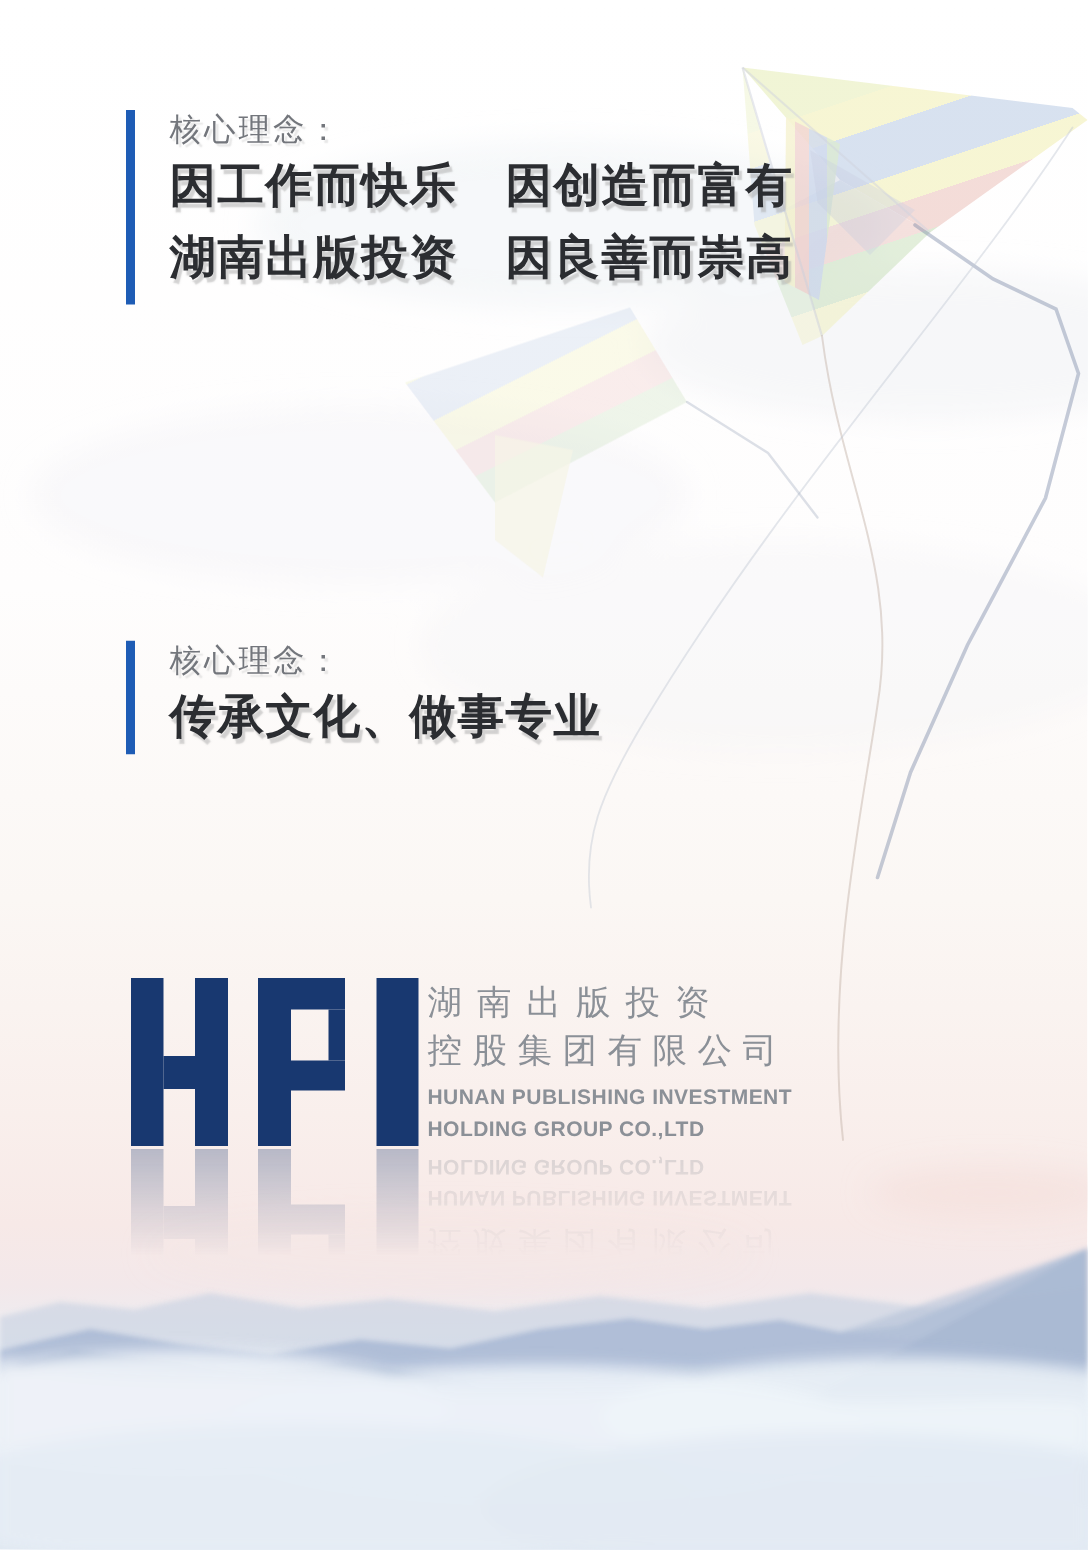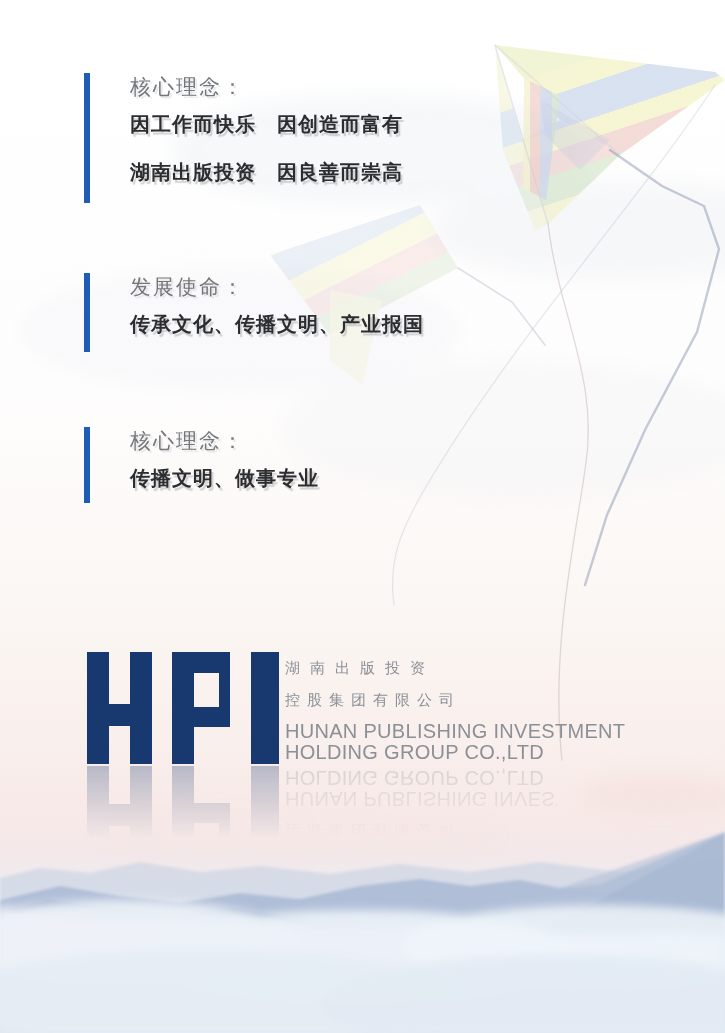--- a/index.html
+++ b/index.html
@@ -9,31 +9,31 @@
     --label-gray:#73767c;
     --body-text:#2b2d31;
   }
   *{box-sizing:border-box;margin:0;padding:0;}
   html,body{background:#ffffff;}
   body{font-family:"Liberation Sans","DejaVu Sans",sans-serif;}
   .stage{position:relative;width:725px;height:1033px;overflow:hidden;background:#ffffff;}
   .bg{position:absolute;left:0;top:0;width:725px;height:1033px;display:block;}
 
   
-  .sec{position:absolute;left:84px;padding-left:17px;}
+  .sec{position:absolute;left:84px;}
   .bar{position:absolute;left:0;top:0;width:6px;background:var(--accent-blue);}
   .sec .content{margin-left:29px;}
   .label{
     font-size:21px;line-height:27px;letter-spacing:2px;
     color:var(--label-gray);font-weight:500;
     text-shadow:2px 2px 1px rgba(200,200,200,0.45);
     white-space:pre;
   }
   .line{
-    font-size:20px;line-height:48px;letter-spacing:1px;
+    font-size:31px;line-height:48px;letter-spacing:1px;
     font-weight:700;color:var(--body-text);
     text-shadow:2px 3px 1px rgba(168,168,168,0.5);
     white-space:pre;
     font-family:Liberation Serif, serif;
   }
   .sec .line:first-of-type{margin-top:12px;}
   #sec1{top:73px;}  #sec1 .bar{height:130px;}
   #sec2{top:273px;} #sec2 .bar{height:79px;}
   #sec3{top:427px;} #sec3 .bar{height:76px;}
 
@@ -46,24 +46,24 @@
   .letter-p{left:85px;width:58px;}
   .letter-i{left:164px;width:28px;background:var(--logo-navy);}
   .h-left {left:0;top:0;width:22px;height:112px;}
   .h-right{left:43px;top:0;width:22px;height:112px;}
   .h-cross{left:22px;top:52px;width:21px;height:22px;}
   .p-stem {left:0;top:0;width:22px;height:112px;}
   .p-top  {left:18px;top:0;width:40px;height:21px;}
   .p-wall {left:47px;top:21px;width:11px;height:34px;}
   .p-bottom{left:18px;top:55px;width:40px;height:20px;}
   .logo-text{margin-left:6px;padding-top:0;}
-  .cn{font-size:15px;line-height:32px;color:var(--logo-gray);font-weight:400;white-space:pre;}
+  .cn{font-size:23px;line-height:32px;color:var(--logo-gray);font-weight:400;white-space:pre;}
   .cn1{letter-spacing:10px;}
   .cn2{letter-spacing:7px;}
-  .en{font-size:20px;font-weight:400;color:var(--logo-gray);letter-spacing:0.3px;white-space:pre;}
+  .en{font-size:14px;font-weight:700;color:var(--logo-gray);letter-spacing:0.3px;white-space:pre;}
   .en1{margin-top:4px;line-height:22px;}
   .en2{line-height:21px;}
 
   
   .logo-reflection{
     position:absolute;left:87px;top:766px;width:470px;height:112px;
     transform:scaleY(-1);
     opacity:0.30;
     -webkit-mask-image:linear-gradient(to bottom, rgba(0,0,0,0) 36%, rgba(0,0,0,0.95) 100%);
     mask-image:linear-gradient(to bottom, rgba(0,0,0,0) 36%, rgba(0,0,0,0.95) 100%);
@@ -191,33 +191,26 @@
 
   <section class="sec" id="sec1">
     <div class="bar"></div>
     <div class="content">
       <div class="label">核心理念：</div>
       <div class="line">因工作而快乐　因创造而富有</div>
       <div class="line">湖南出版投资　因良善而崇高</div>
     </div>
   </section>
 
-  <section class="sec" id="sec2">
-    <div class="bar"></div>
-    <div class="content">
-      <div class="label">发展使命：</div>
-      <div class="line">传承文化、传播文明、产业报国</div>
-    </div>
-  </section>
 
   <section class="sec" id="sec3">
     <div class="bar"></div>
     <div class="content">
       <div class="label">核心理念：</div>
-      <div class="line">传播文明、做事专业</div>
+      <div class="line">传承文化、做事专业</div>
     </div>
   </section>
 
   <div class="logo">
     <div class="monogram" role="img" aria-label="HPI">
       <div class="letter letter-h">
         <div class="part h-left"></div>
         <div class="part h-right"></div>
         <div class="part h-cross"></div>
       </div>

